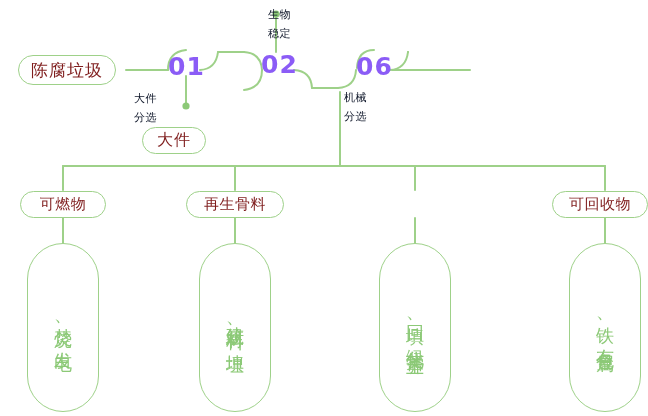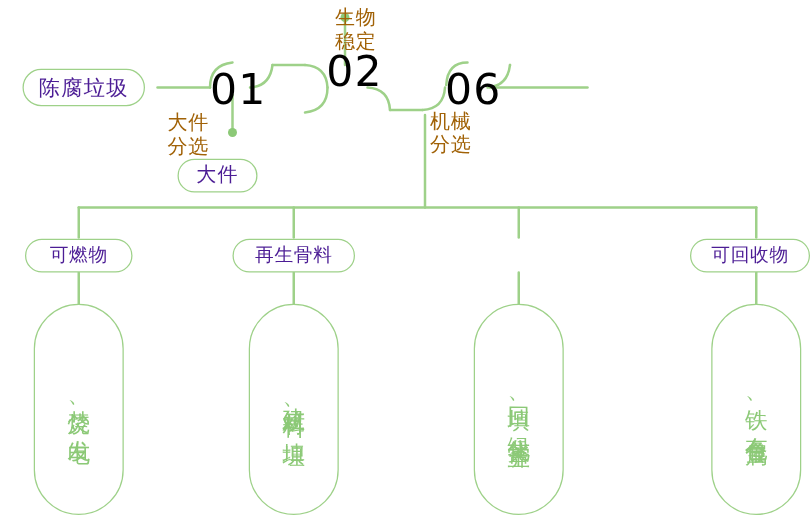--- a/index.html
+++ b/index.html
@@ -9,37 +9,37 @@
   }
   #stage{position:absolute;left:0;top:0;width:648px;height:416px;}
   svg.lines{position:absolute;left:0;top:0;width:648px;height:416px;}
 
   .node{position:absolute;box-sizing:border-box;display:flex;
         align-items:center;justify-content:center;}
 
   
   .pill{
     border:1.6px solid #9ed189;border-radius:999px;
-    color:#4c1d95;background:#fff;
+    color:#7f1d1d;background:#fff;
     font-size:17px;letter-spacing:1px;white-space:nowrap;
     height:30px;padding:0 12px;
   }
   .pill.small{font-size:16px;height:27px;padding:0 14px;}
   .pill.cat{font-size:15px;height:27px;padding:0 11px;letter-spacing:.5px;}
 
   
   .stagenum{
-    position:absolute;color:#000000;font-size:34px;
+    position:absolute;color:#8b5cf6;font-size:25px;
     font-family:"DejaVu Sans","Liberation Sans",sans-serif;
-    letter-spacing:1px;font-weight:400;
+    letter-spacing:1px;font-weight:700;
   }
 
   
   .anno{
-    position:absolute;color:#a16207;font-size:16px;line-height:19px;
+    position:absolute;color:#0f172a;font-size:11px;line-height:19px;
     white-space:pre-line;letter-spacing:.5px;
   }
 
   
   .vbox{
     position:absolute;box-sizing:border-box;
     border:1.4px solid #9ed189;border-radius:38px;background:#fff;
     display:flex;align-items:center;justify-content:center;
   }
   .vtext{
@@ -105,21 +105,21 @@
 
     <circle cx="276" cy="14" r="3.6" fill="#8cc977"></circle>
     <circle cx="186" cy="106" r="3.6" fill="#8cc977"></circle>
   </svg>
 
   <div class="node pill" style="left:18px;top:55px;">
     <span>陈腐垃圾</span>
   </div>
 
   <div class="stagenum" style="left:168px;top:52px;">01</div>
-  <div class="stagenum" style="left:261px;top:38px;">02</div>
+  <div class="stagenum" style="left:261px;top:50px;">02</div>
   <div class="stagenum" style="left:356px;top:52px;">06</div>
 
   <div class="anno" style="left:134px;top:89px;text-align:right;">大件
 分选</div>
   <div class="anno" style="left:268px;top:5px;">生物
 稳定</div>
   <div class="anno" style="left:344px;top:88px;">机械
 分选</div>
 
   <div class="node pill small" style="left:142px;top:127px;">

